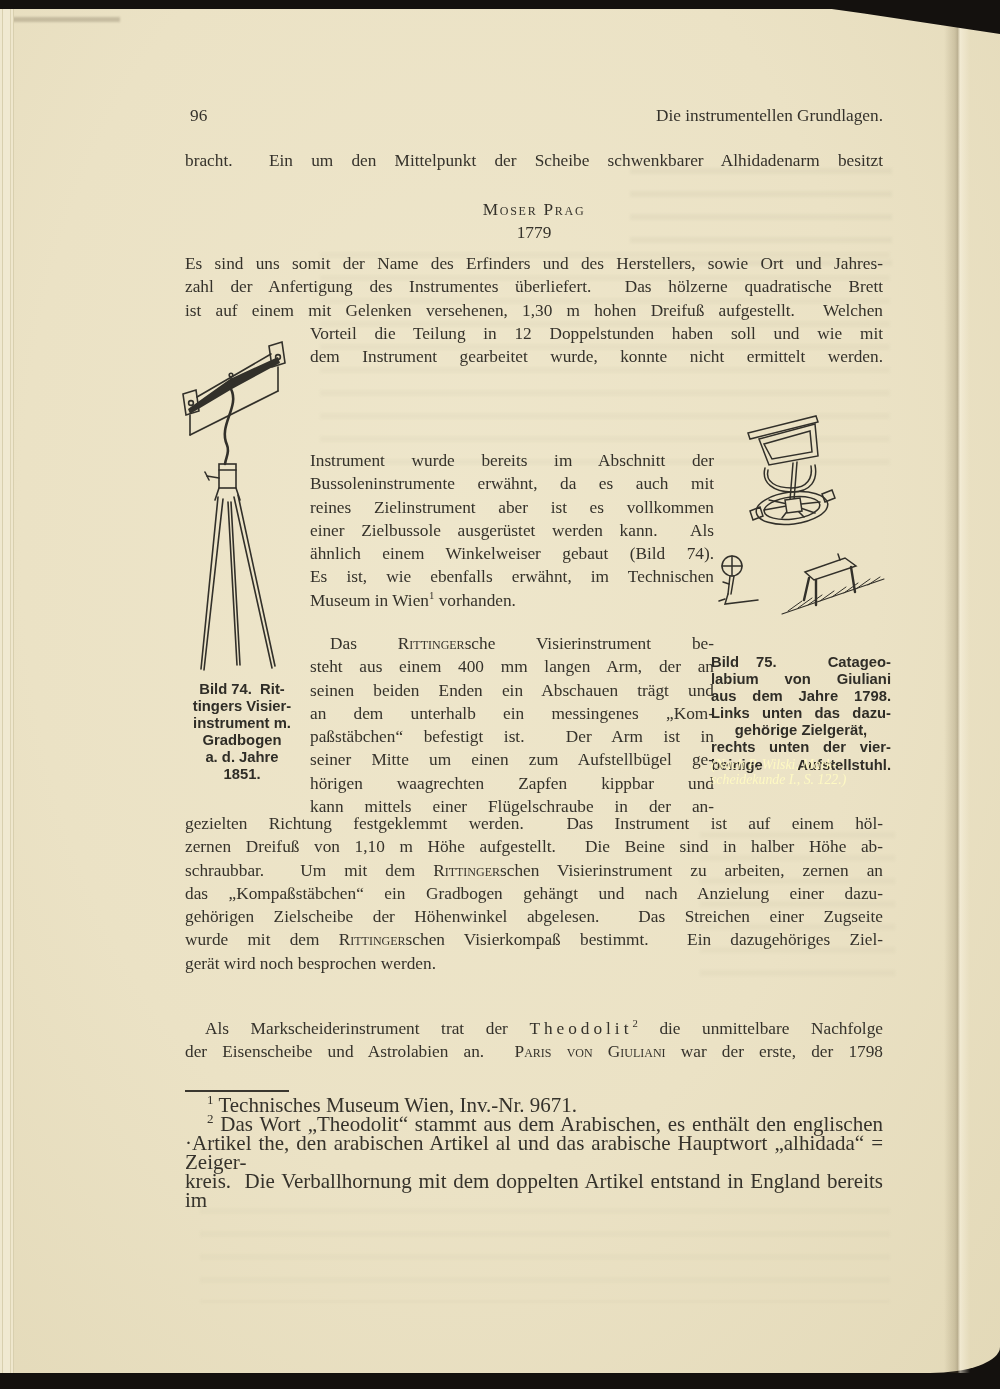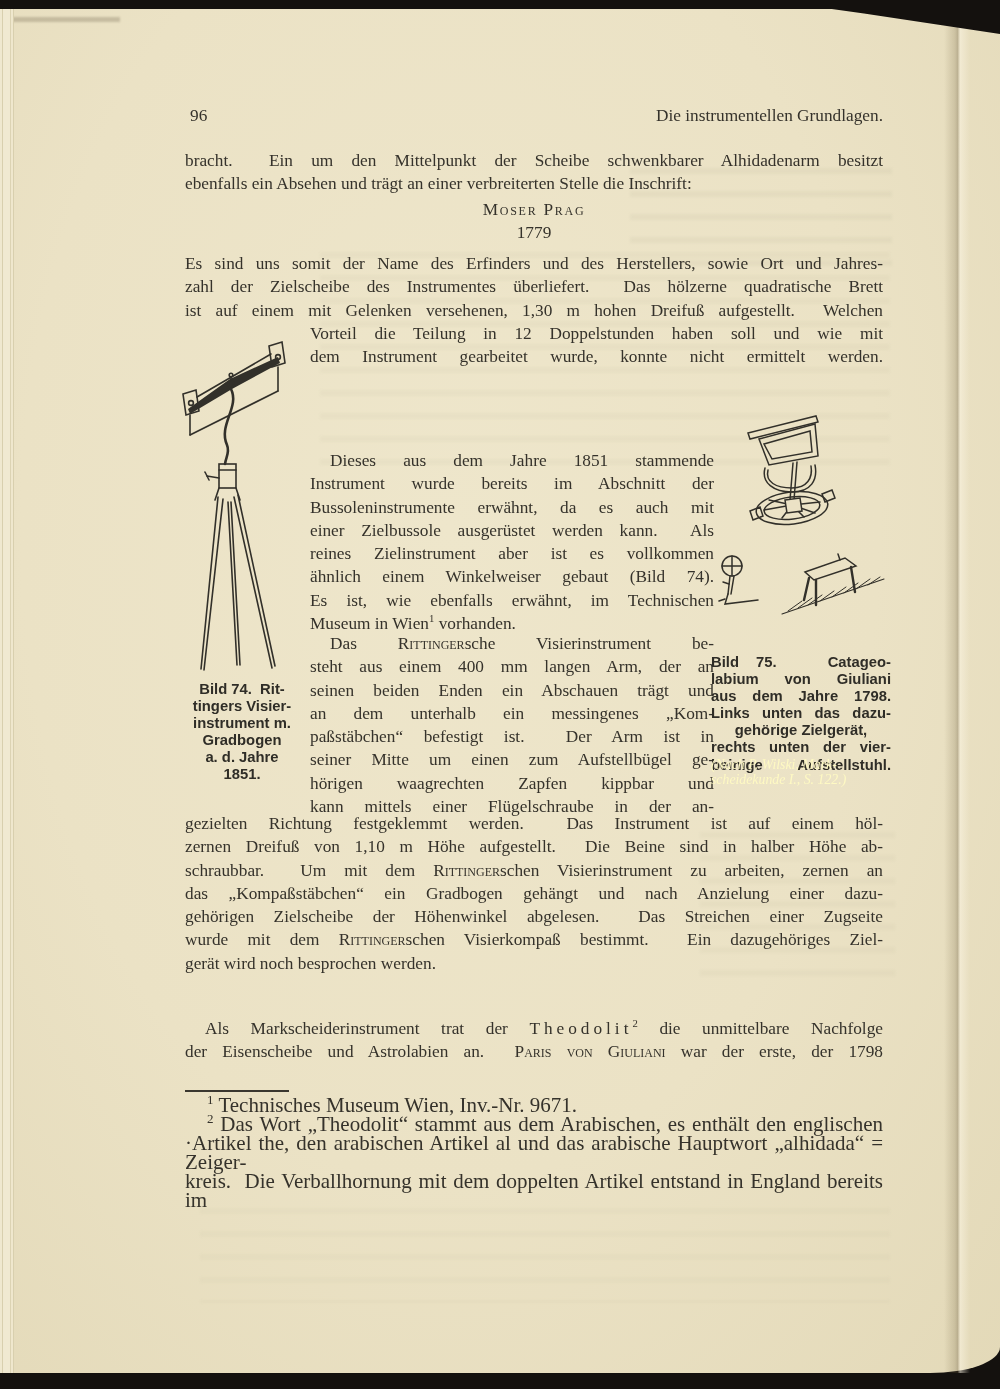--- a/index.html
+++ b/index.html
@@ -78,41 +78,39 @@
   <div class="ghost" id="g3"></div>
   <div class="ghost" id="g4"></div>
 
   <div class="tb" id="hdr">
     <span class="pgnum">96</span>
     <span class="rhead">Die instrumentellen Grundlagen.</span>
   </div>
 
   <div class="tb" id="intro">
       <div class="tl j"><span>bracht.  Ein um den Mittelpunkt der Scheibe schwenkbarer Alhidadenarm besitzt</span></div>
-      <div class="tl l"><span>ebenfalls ein Absehen und trägt an einer verbreiterten Stelle die Inschrift:</span></div>
     </div>
   <div class="tb" id="inscr">
       <div class="tl c"><span class="sc sp2">Moser Prag</span></div>
       <div class="tl c"><span>1779</span></div>
     </div>
   <div class="tb" id="origin">
       <div class="tl j"><span>Es sind uns somit der Name des Erfinders und des Herstellers, sowie Ort und Jahres-</span></div>
-      <div class="tl j"><span>zahl der Zielscheibe des Instrumentes überliefert.  Das hölzerne quadratische Brett</span></div>
+      <div class="tl j"><span>zahl der Anfertigung des Instrumentes überliefert.  Das hölzerne quadratische Brett</span></div>
       <div class="tl j"><span>ist auf einem mit Gelenken versehenen, 1,30 m hohen Dreifuß aufgestellt.  Welchen</span></div>
     </div>
   <div class="tb" id="origin2">
       <div class="tl j"><span>Vorteil die Teilung in 12 Doppelstunden haben soll und wie mit</span></div>
       <div class="tl j"><span>dem Instrument gearbeitet wurde, konnte nicht ermittelt werden.</span></div>
     </div>
   <div class="tb" id="p1col">
-      <div class="tl j" style="text-indent: 20px;"><span>Dieses aus dem Jahre 1851 stammende</span></div>
       <div class="tl j"><span>Instrument wurde bereits im Abschnitt der</span></div>
       <div class="tl j"><span>Bussoleninstrumente erwähnt, da es auch mit</span></div>
+      <div class="tl j"><span>reines Zielinstrument aber ist es vollkommen</span></div>
       <div class="tl j"><span>einer Zielbussole ausgerüstet werden kann.  Als</span></div>
-      <div class="tl j"><span>reines Zielinstrument aber ist es vollkommen</span></div>
       <div class="tl j"><span>ähnlich einem Winkelweiser gebaut (Bild 74).</span></div>
       <div class="tl j"><span>Es ist, wie ebenfalls erwähnt, im Technischen</span></div>
       <div class="tl l"><span>Museum in Wien</span><span class="sup">1</span><span> vorhanden.</span></div>
     </div>
   <div class="tb" id="p2col">
       <div class="tl j" style="text-indent: 20px;"><span>Das </span><span class="sc">Rittinger</span><span>sche Visierinstrument be-</span></div>
       <div class="tl j"><span>steht aus einem 400 mm langen Arm, der an</span></div>
       <div class="tl j"><span>seinen beiden Enden ein Abschauen trägt und</span></div>
       <div class="tl j"><span>an dem unterhalb ein messingenes „Kom-</span></div>
       <div class="tl j"><span>paßstäbchen“ befestigt ist.  Der Arm ist in</span></div>

